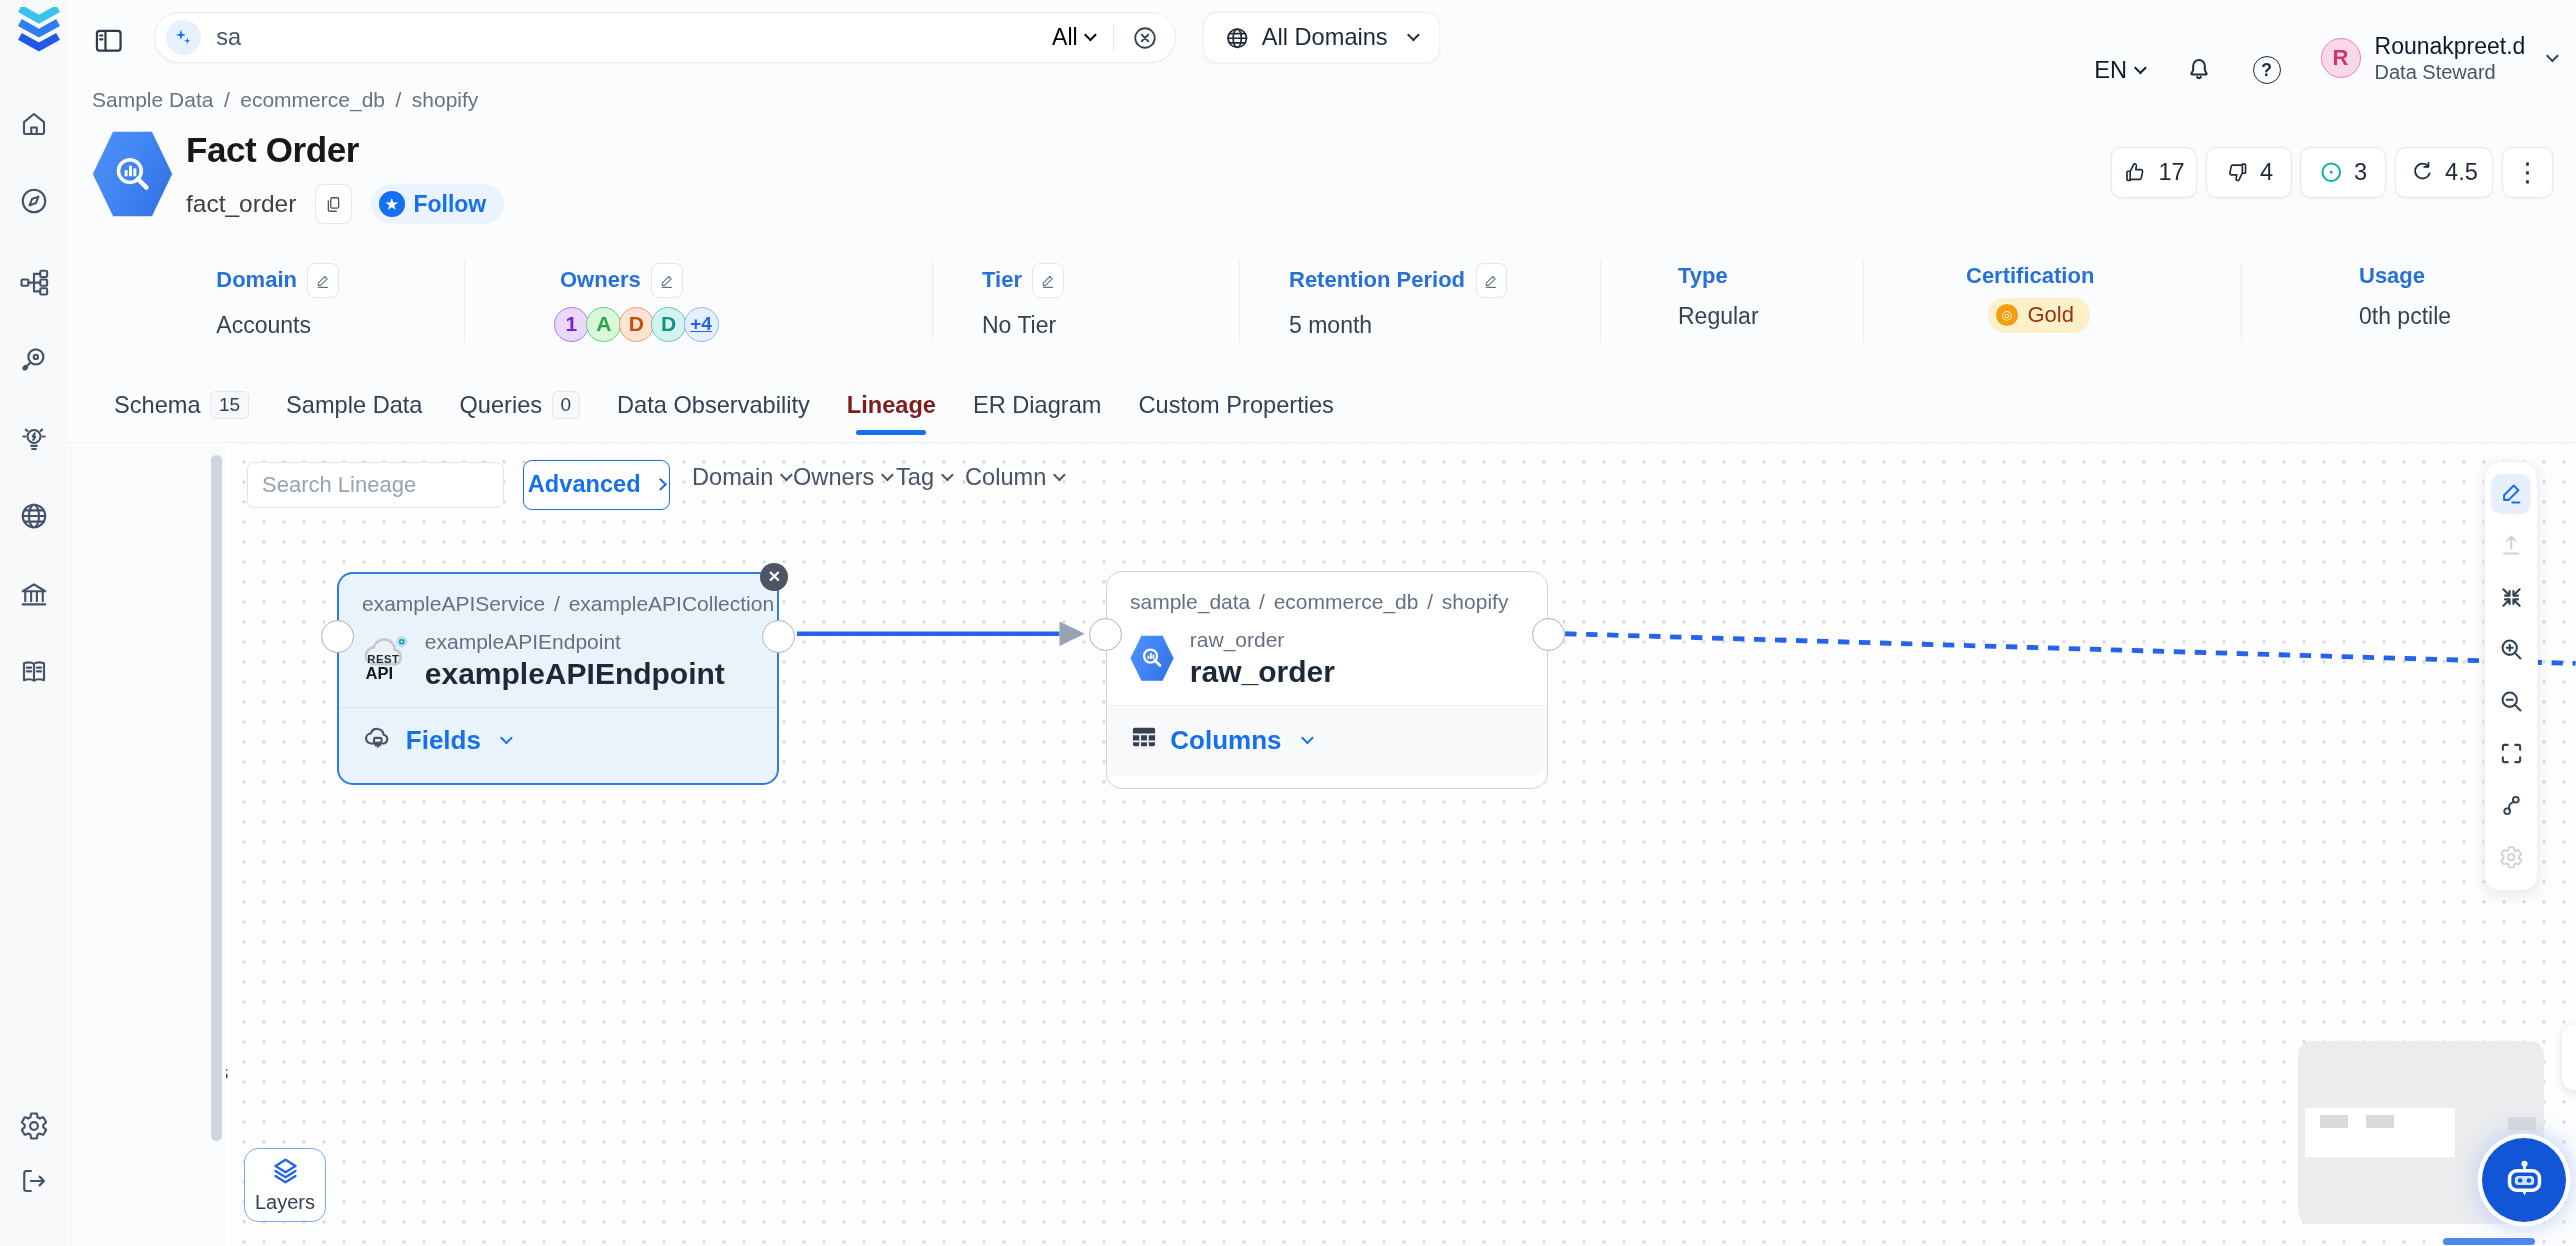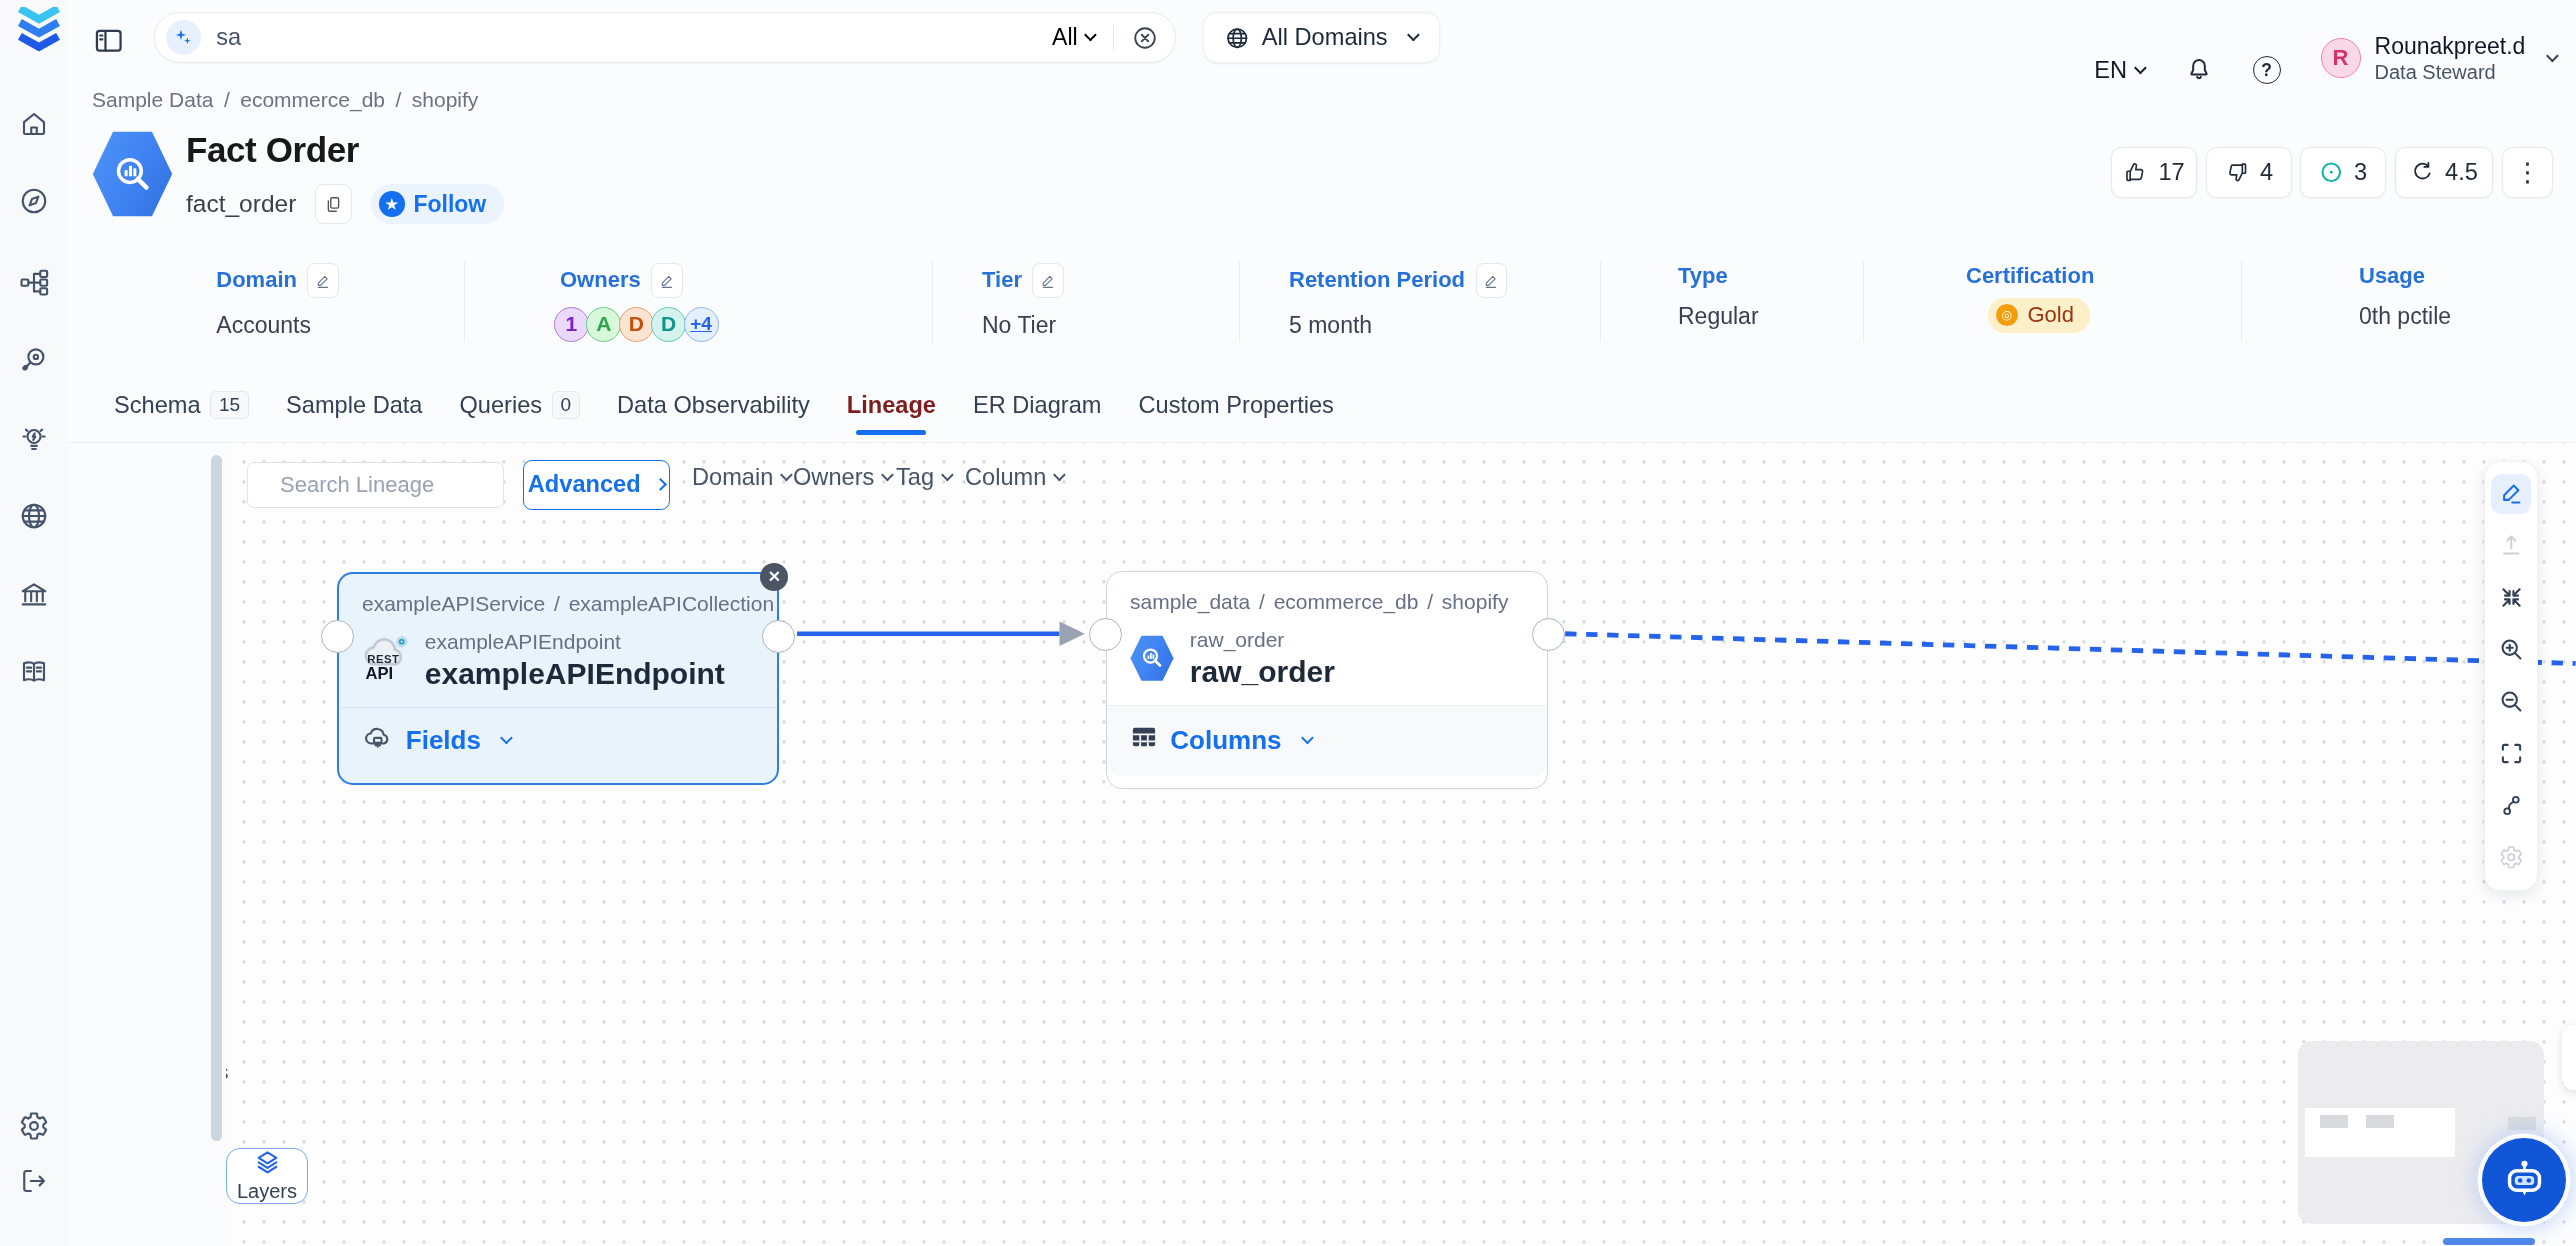--- a/index.html
+++ b/index.html
@@ -59,21 +59,21 @@
   .tab.active{color:#7f1d1d;font-weight:bold}
   .tab.active:after{content:"";position:absolute;left:50%;transform:translateX(-50%);bottom:-2.6px;width:70px;height:4.4px;border-radius:2.6px;background:#1570ef}
   
   .canvas{position:absolute;left:67px;top:442px;width:2509px;height:804px;background:#fdfdfe;border-top:0.9px solid #eceef2;overflow:hidden;background-image:radial-gradient(circle,#d5d9de 1.5px,transparent 1.7px);background-size:20px 20px;background-position:7px 8.8px}
   .epanel{position:absolute;left:0;top:0;width:159px;height:804px;background:#fafbfc;z-index:3}
   .escroll{position:absolute;left:144px;top:12.3px;width:11.4px;height:686px;background:#ccd6e0;border-radius:6.1px;z-index:4}
   .ecard{position:absolute;left:50px;width:77px;height:47px;background:#fff;border:1.3px solid #e7eaf0;border-radius:8.8px;display:flex;align-items:center;justify-content:space-between;padding:0 9.6px;box-shadow:0 0.9px 1.8px rgba(16,24,40,.04);color:#44536a}
   .elabel{position:absolute;left:9.6px;width:158px;text-align:center;font-size:21px;color:#3f4b5c;line-height:1.25}
   .dots6{width:10.5px;height:23px;background:radial-gradient(circle,#3b82f6 1.9px,transparent 2.3px);background-size:7px 7.9px;background-position:0 0}
   
-  .lsearch{position:absolute;left:180px;top:19px;width:257px;height:46px;background:#fff;border:1.3px solid #dfe3ea;border-radius:7px;display:flex;align-items:center;padding:0 32px;z-index:4}
+  .lsearch{position:absolute;left:180px;top:19px;width:257px;height:46px;background:#fff;border:1.3px solid #dfe3ea;border-radius:7px;display:flex;align-items:center;padding:0 14px;z-index:4}
   .lsearch input{flex:1;border:none;outline:none;font:22px "Liberation Sans",sans-serif;color:#475467;background:transparent}
   .lsearch input::placeholder{color:#98a2b3}
   .adv{position:absolute;left:456px;top:16.6px;width:147px;height:50px;background:#fff;border:1.8px solid #1570ef;border-radius:8.8px;color:#1570ef;font-size:23.6px;font-weight:bold;display:flex;align-items:center;justify-content:center;gap:7px;z-index:4}
   .lfilter{position:absolute;top:21px;font-size:23.6px;color:#475467;display:flex;align-items:center;z-index:4}
   
   .node{position:absolute;width:442px;border-radius:15.8px;z-index:2}
   .n-api{left:270px;top:129px;height:213px;background:#e9f3fc;border:2.2px solid #2e7de1}
   .n-tbl{left:1039px;top:128px;height:218px;background:#fff;border:1.8px solid #d0d5dd}
   .nbc{padding:17.5px 23px 0;font-size:21px;color:#667085;display:flex;gap:8.8px}
   .nbody{display:flex;align-items:center;gap:15.8px;padding:14px 23px 15.8px}
@@ -96,21 +96,21 @@
   .rslot.on{color:#1570ef}
   .rslot.on .bgz{background:#e8effc;border-radius:10.5px;width:40px;height:40px;display:flex;align-items:center;justify-content:center}
   .rslot.dis{color:#ccd2da}
   
   .minimap{position:absolute;left:2231px;top:598px;width:246px;height:183px;background:#ececee;border-radius:14px;z-index:4}
   .mview{position:absolute;left:7px;top:67px;width:150px;height:49px;background:#fff}
   .mblk{position:absolute;height:13px;width:28px;background:#d8dadd}
   .robot{position:absolute;left:2415px;top:695px;width:84px;height:84px;border-radius:50%;background:#1156d6;z-index:6;display:flex;align-items:center;justify-content:center;box-shadow:0 0 0 4.4px rgba(255,255,255,.95),0 0 19px 8.8px rgba(170,195,245,.55)}
   .edgecard{position:absolute;left:2495px;top:582px;width:96px;height:65px;background:#fff;border-radius:12.3px;box-shadow:0 2.6px 8.8px rgba(16,24,40,.12);z-index:5;display:flex;align-items:center;padding-left:10.5px;color:#1f2937}
   .hscroll{position:absolute;left:2376px;top:795px;width:92px;height:7px;border-radius:3.5px;background:#4f87ea;z-index:6}
-  .layers{position:absolute;left:159px;top:705px;width:82px;height:56px;background:#fff;border:1.8px solid #7fa8f4;border-radius:14px;z-index:4;display:flex;flex-direction:column;align-items:center;justify-content:center;gap:4.4px;color:#2563eb}
+  .layers{position:absolute;left:177px;top:705px;width:82px;height:74px;background:#fff;border:1.8px solid #7fa8f4;border-radius:14px;z-index:4;display:flex;flex-direction:column;align-items:center;justify-content:center;gap:4.4px;color:#2563eb}
   .layers .ll{font-size:20px;color:#344054}
   .edges{position:absolute;left:0;top:0;z-index:1;pointer-events:none}
 </style>
 </head>
 <body>
 
 <nav class="rail">
   <div class="logo">
     <svg width="42" height="47" viewBox="0 0 48 54">
       <path d="M6 4 L24 14 L42 4" fill="none" stroke="#39c3f1" stroke-width="9" stroke-linecap="square"></path>

